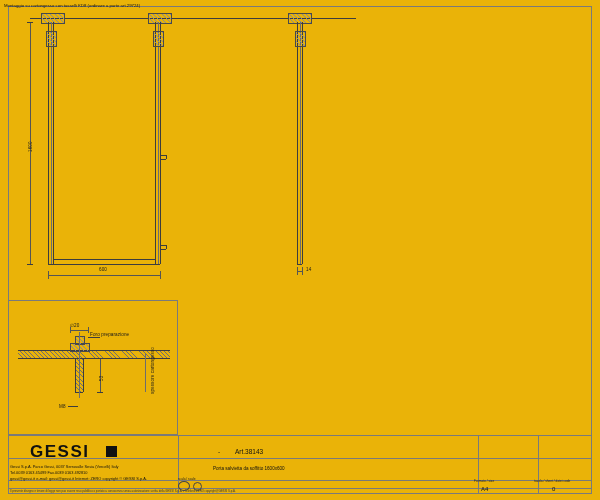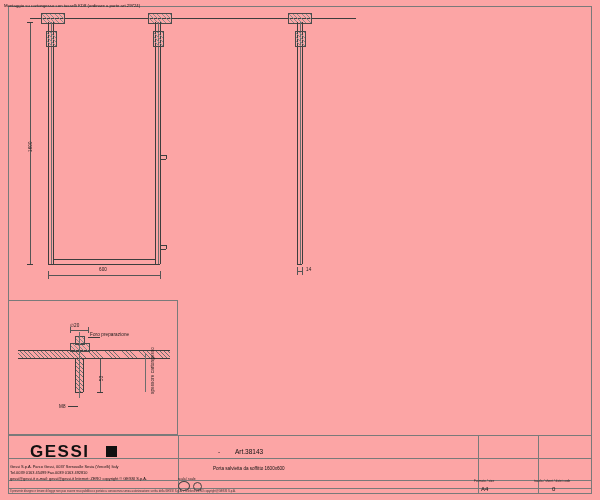--- a/index.html
+++ b/index.html
@@ -11,21 +11,21 @@
     width: 600px;
     height: 500px;
     font-family: "Liberation Sans", sans-serif;
     color: #000;
     overflow: hidden;
   }
   #sheet {
     position: relative;
     width: 600px;
     height: 500px;
-    background: #fca5a5;
+    background: #eab308;
   }
   .frame {
     position: absolute;
     left: 8px;
     top: 6px;
     width: 584px;
     height: 488px;
     border: 1px solid #7a7a7a;
     box-sizing: border-box;
   }

